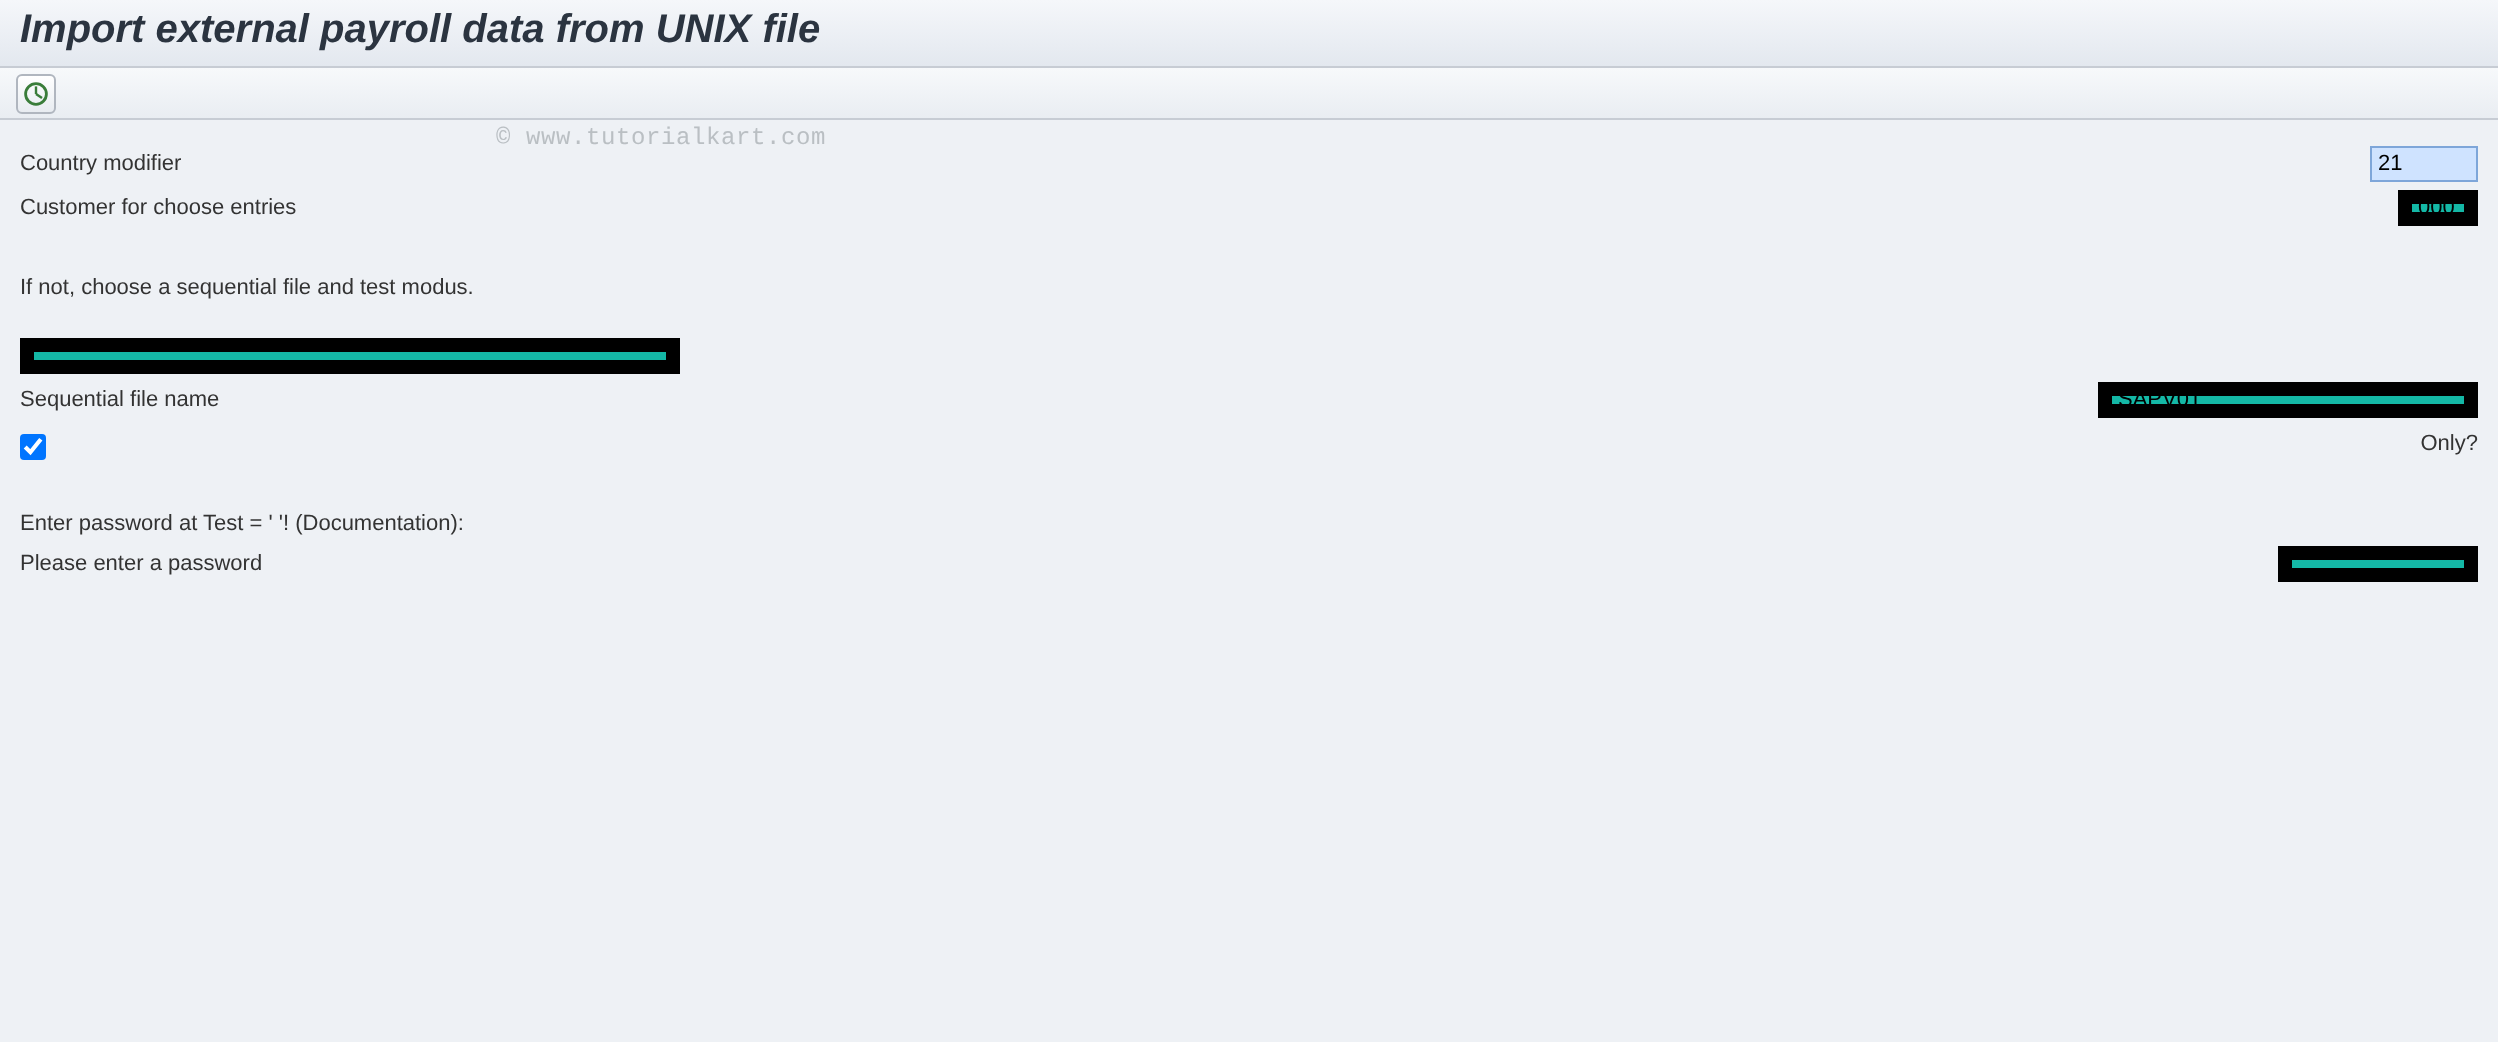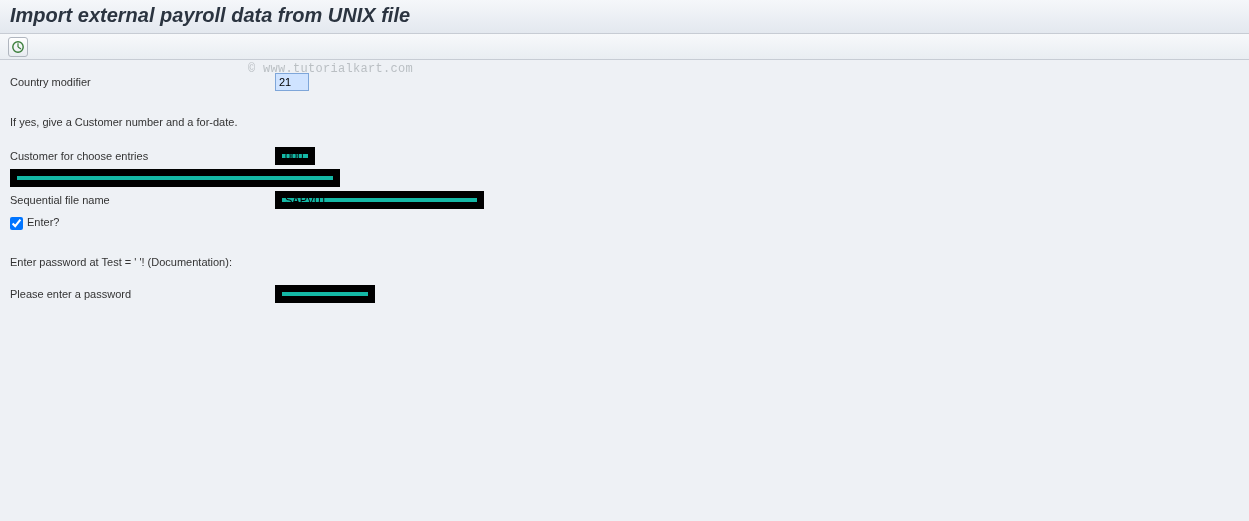--- a/index.html
+++ b/index.html
@@ -37,40 +37,41 @@
     }
     .content {
       padding: 12px 10px;
       position: relative;
     }
     .row {
       display: flex;
       align-items: center;
       height: 20px;
       margin-bottom: 2px;
+      justify-content: space-between;
     }
     .label {
       width: 265px;
       color: #333;
       font-size: 11px;
     }
     .txt {
       height: 18px;
       border: 7px solid #000000;
       background: #14b8a6;
       font-size: 11px;
       padding: 1px 3px;
       font-family: Arial, Helvetica, sans-serif;
     }
     .txt-hl { background: #cfe3ff; border:1px solid #7ea6d9; }
-    .w-xs { width: 34px; }
+    .w-xs { width: 54px; }
     .w-sm { width: 40px; }
     .w-date { width: 74px; }
     .w-lg { width: 330px; }
-    .w-md { width: 209px; text-decoration: underline; }
+    .w-md { width: 190px; text-decoration: underline; }
     .w-pw { width: 100px; }
     .chk { margin-right: 4px; position: relative; top:1px; }
     .section-text {
       font-size: 11px;
       color: #333;
       margin-top: 24px;
       margin-bottom: 18px;
     }
     .watermark {
       position: absolute;
@@ -101,42 +102,42 @@
 
 <div class="content">
   <div class="watermark">© www.tutorialkart.com</div>
 
   <div class="row">
     <span class="label">Country modifier</span>
     <input class="txt txt-hl w-xs" type="text" value="21" style="">
   </div>
 
 
-  <div class="section-text">If yes, give a Customer number and a for-date.</div>
 
   <div class="row">
     <span class="label">Customer for choose entries</span>
     <input class="txt w-sm" type="text" value="000" style="">
   </div>
 
 
+  <div class="section-text">If not, choose a sequential file and test modus.</div>
 
   <div class="row">
     <input class="txt w-lg" type="text" value="" style="">
   </div>
 
   <div class="row">
     <span class="label">Sequential file name</span>
     <input class="txt w-md" type="text" value="SAPV01" style="">
   </div>
 
   <div class="row">
     <input type="checkbox" class="chk" checked="" style="">
-    <span>Enter?</span>
+    <span>Only?</span>
   </div>
 
-  <div class="section-text" style="margin-bottom:16px;">Enter password at Test = ' '! (Documentation):</div>
+  <div class="section-text" style="margin-bottom:4px;">Enter password at Test = ' '! (Documentation):</div>
 
   <div class="row">
     <span class="label">Please enter a password</span>
     <input class="txt w-pw" type="text" value="" style="">
   </div>
 </div>
 
 </body></html>

